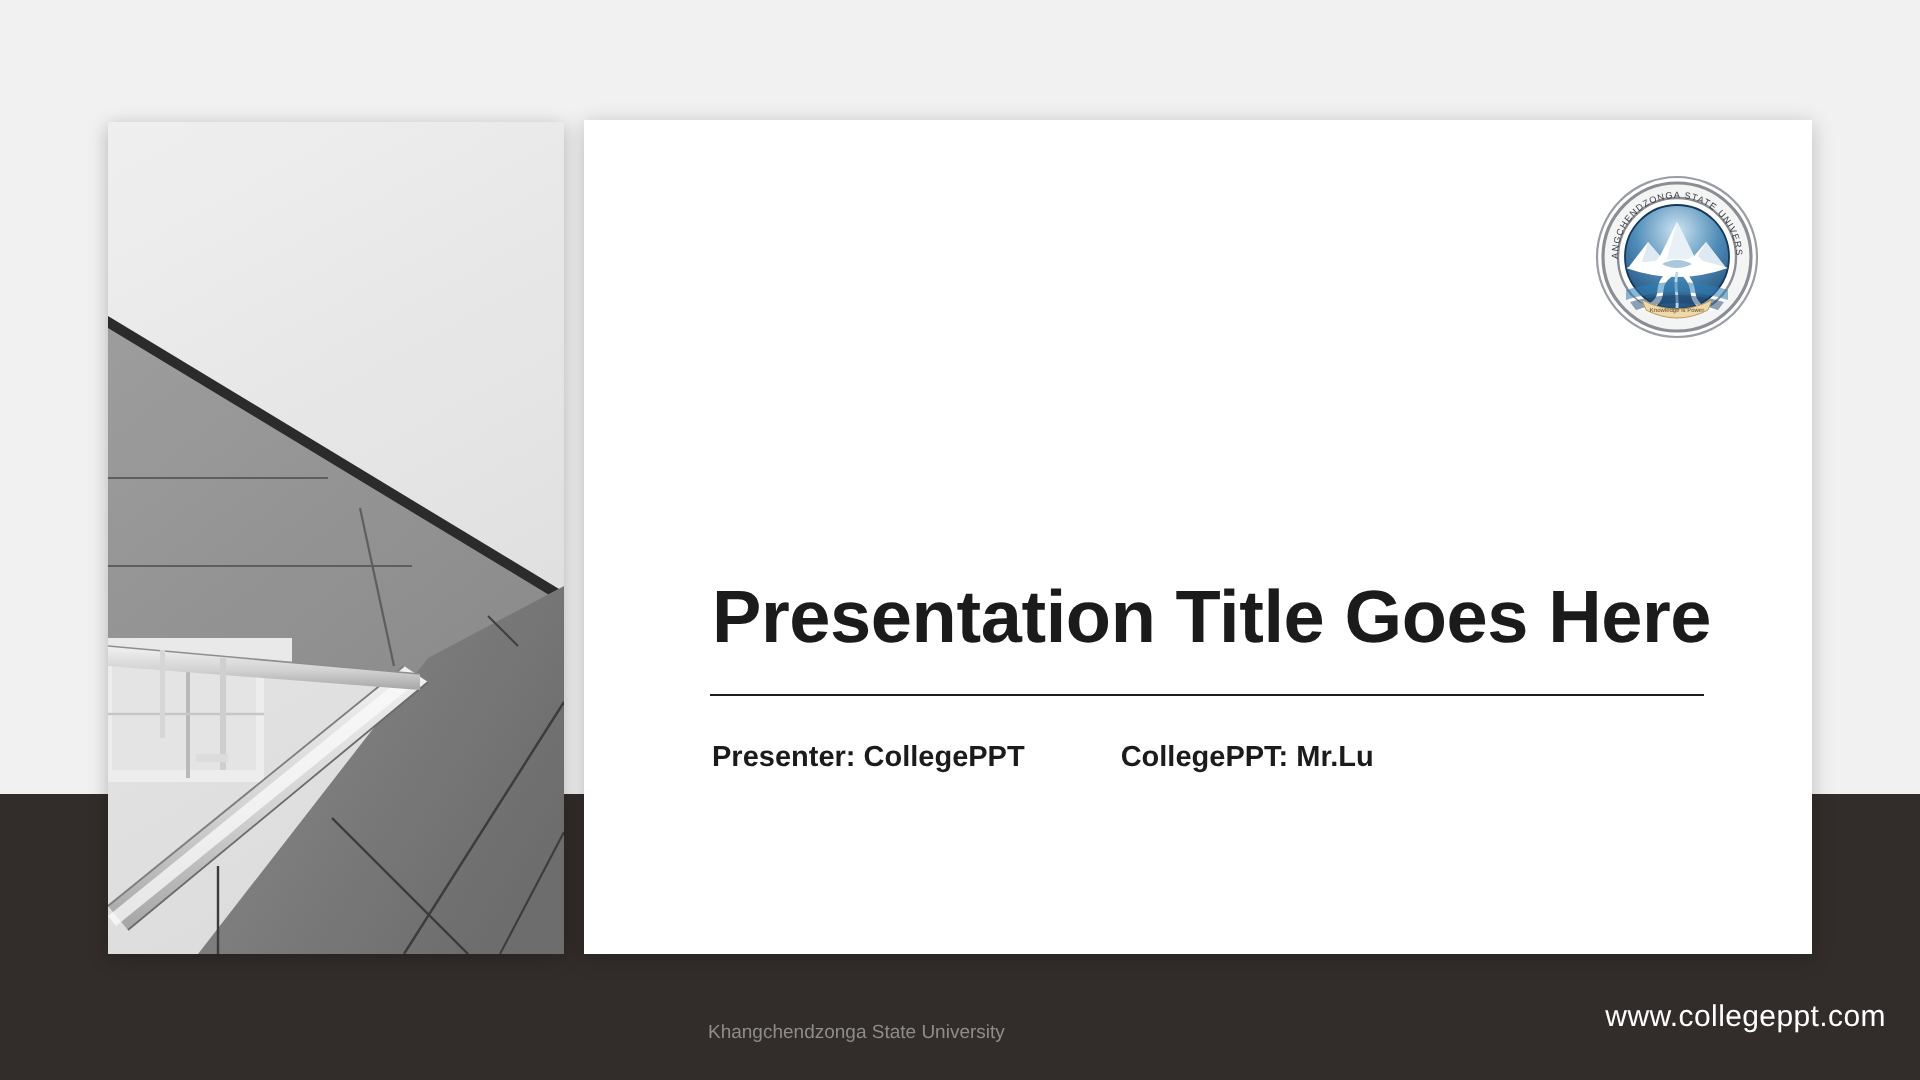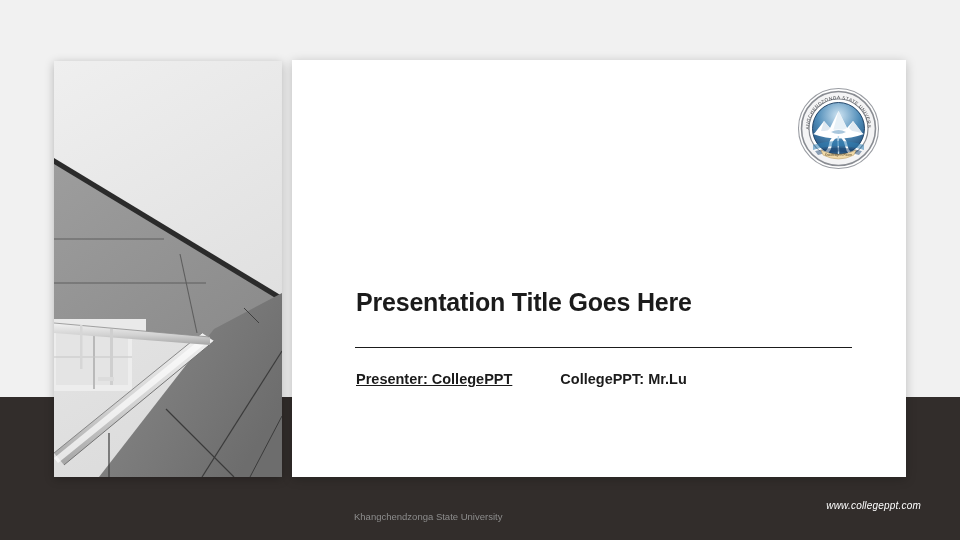--- a/index.html
+++ b/index.html
@@ -24,45 +24,44 @@
     position: absolute;
     left: 0;
     top: 397px;
     width: 960px;
     height: 143px;
     background: #322d2b;
   }
 
   .site-url {
     position: absolute;
-    right: 39px;
+    right: 17px;
     top: 500px;
-    font-size: 10px;
+    font-size: 15px;
     color: #ffffff;
     letter-spacing: 0.2px;
     white-space: nowrap;
-    font-style: italic;
   }
 
   
   .slide {
     position: absolute;
     left: 292px;
     top: 60px;
     width: 614px;
     height: 417px;
     background: #ffffff;
     box-shadow: 0 2px 10px rgba(0,0,0,0.22);
   }
 
   .slide-title {
     position: absolute;
     left: 64px;
     top: 228px;
-    font-size: 25px;
+    font-size: 37px;
     font-weight: bold;
     color: #1b1b1b;
     letter-spacing: -0.2px;
     white-space: nowrap;
   }
 
   .title-rule {
     position: absolute;
     left: 63px;
     top: 287px;
@@ -73,21 +72,21 @@
 
   .credits {
     position: absolute;
     left: 64px;
     top: 311px;
     font-size: 14.5px;
     font-weight: bold;
     color: #1b1b1b;
     white-space: nowrap;
   }
-  .credits .presenter { margin-right: 48px; text-decoration: underline; }
+  .credits .presenter { margin-right: 48px; }
 
   .slide-footer {
     position: absolute;
     left: 62px;
     top: 451px;
     font-size: 9.5px;
     color: #8d8d8d;
     white-space: nowrap;
   }
 

